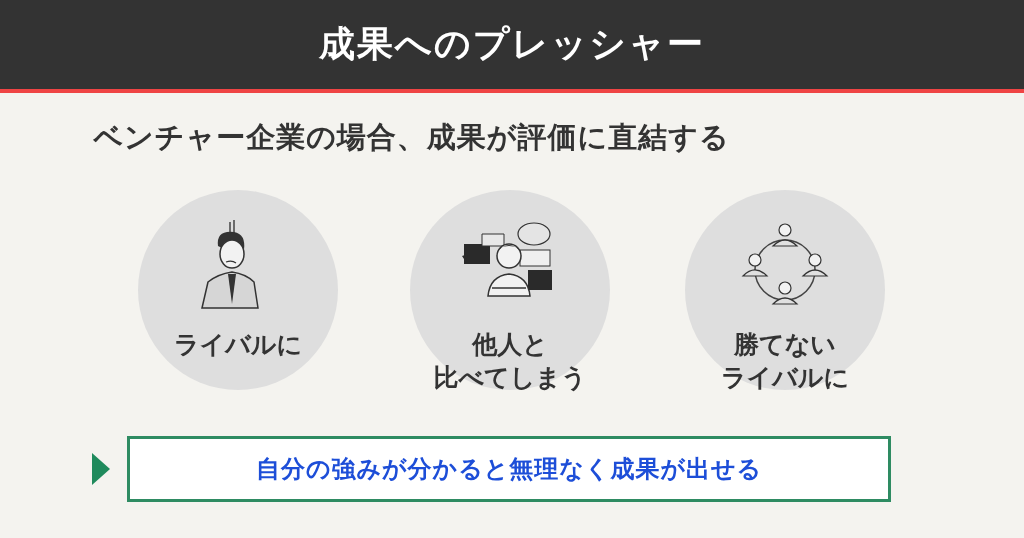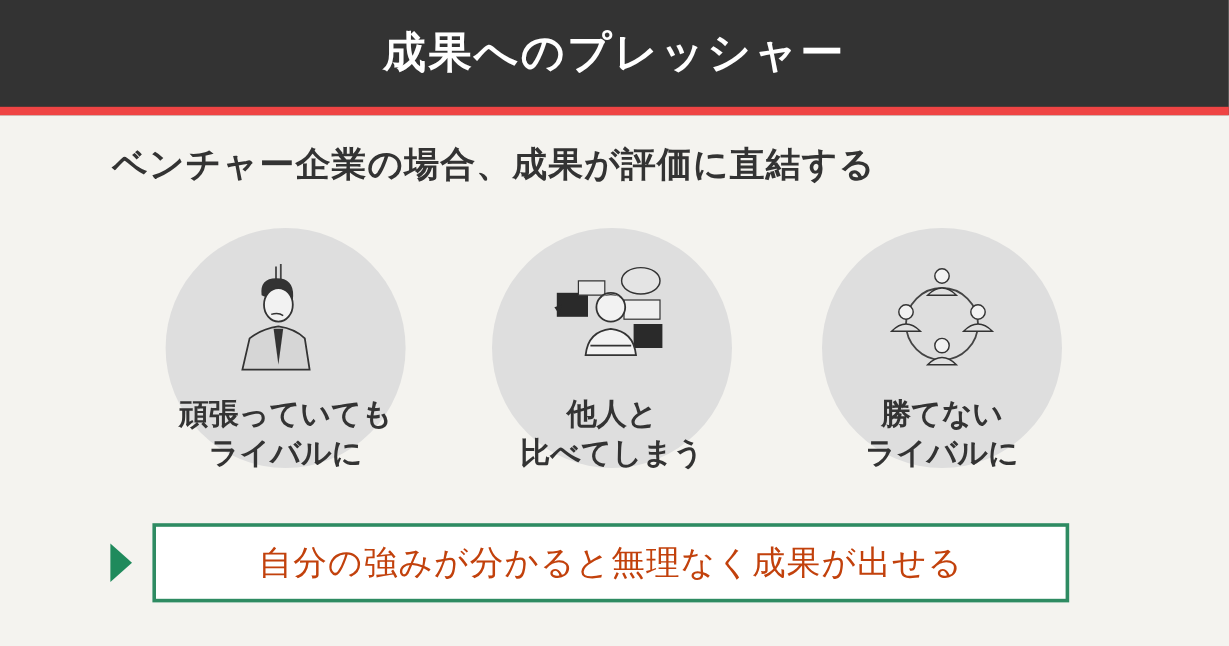--- a/index.html
+++ b/index.html
@@ -1,26 +1,26 @@
 <!DOCTYPE html>
 <html><head>
 <meta charset="utf-8">
 <style>
   html,body{margin:0;padding:0;}
   body{width:1024px;height:538px;background:#f4f3ef;position:relative;overflow:hidden;font-family:"DejaVu Sans","Liberation Sans",sans-serif;color:#333;}
-  .header{position:absolute;left:0;top:0;width:1024px;height:89px;background:#333333;border-bottom:7px solid #ef4444;display:flex;align-items:center;justify-content:center;}
+  .header{position:absolute;left:0;top:0;width:1024px;height:89px;background:#333333;border-bottom:4px solid #ef4444;display:flex;align-items:center;justify-content:center;}
   .header h1{margin:0;color:#fff;font-size:36px;font-weight:bold;letter-spacing:2px;}
   .subtitle{position:absolute;left:0;top:118px;width:823px;text-align:center;font-size:29px;font-weight:bold;color:#333;letter-spacing:1px;}
   .circle{position:absolute;top:190px;width:200px;height:200px;border-radius:50%;background:#dedede;}
   .circle .illus{position:absolute;left:50px;top:30px;width:100px;height:100px;}
   .circle .caption{position:absolute;left:-20px;top:138px;width:240px;text-align:center;font-size:25px;font-weight:bold;line-height:33px;color:#333;}
   .c1{left:138px;} .c2{left:410px;} .c3{left:685px;}
   .arrow{position:absolute;left:92px;top:453px;width:0;height:0;border-top:16px solid transparent;border-bottom:16px solid transparent;border-left:18px solid #1f8a5c;}
   .banner{position:absolute;left:127px;top:436px;width:764px;height:66px;background:#fff;border:3px solid #2e8b62;box-sizing:border-box;display:flex;align-items:center;justify-content:center;}
-  .banner span{font-size:28px;font-weight:normal;color:#c2410c;letter-spacing:1px;}
+  .banner span{font-size:24px;font-weight:bold;color:#1d4ed8;letter-spacing:1px;}
 </style>
 </head>
 <body>
 
 <div class="header">
   <h1>成果へのプレッシャー</h1>
 </div>
 
 <div class="subtitle">ベンチャー企業の場合、成果が評価に直結する</div>
 
@@ -28,21 +28,20 @@
   <svg class="illus" viewBox="0 0 100 100">
     <line x1="42" y1="2" x2="42" y2="20" stroke="#444" stroke-width="1.5"></line>
     <line x1="46" y1="0" x2="46" y2="18" stroke="#444" stroke-width="1.5"></line>
     <path d="M30 26 Q28 10 46 12 Q58 14 56 30 L52 24 Q40 22 34 28 Z" fill="#333"></path>
     <ellipse cx="44" cy="34" rx="12" ry="14" fill="#f2f2f2" stroke="#333" stroke-width="1.5"></ellipse>
     <path d="M38 42 Q44 40 48 43" stroke="#333" fill="none" stroke-width="1.2"></path>
     <path d="M14 88 L20 62 Q30 54 44 52 Q58 54 66 62 L70 88 Z" fill="#d6d6d6" stroke="#333" stroke-width="1.5"></path>
     <path d="M40 54 L44 84 L48 54 Z" fill="#333"></path>
   </svg>
   <div class="caption">
-    <div>頑張っていても</div>
     <div>ライバルに</div>
   </div>
 </div>
 
 <div class="circle c2">
   <svg class="illus" viewBox="0 0 100 100">
     <rect x="4" y="24" width="26" height="20" fill="#2a2a2a"></rect>
     <path d="M2 36 L8 34 L6 42 Z" fill="#2a2a2a"></path>
     <ellipse cx="74" cy="14" rx="16" ry="11" fill="#e4e4e4" stroke="#333" stroke-width="1.2"></ellipse>
     <rect x="60" y="30" width="30" height="16" fill="#efefef" stroke="#333" stroke-width="1"></rect>

